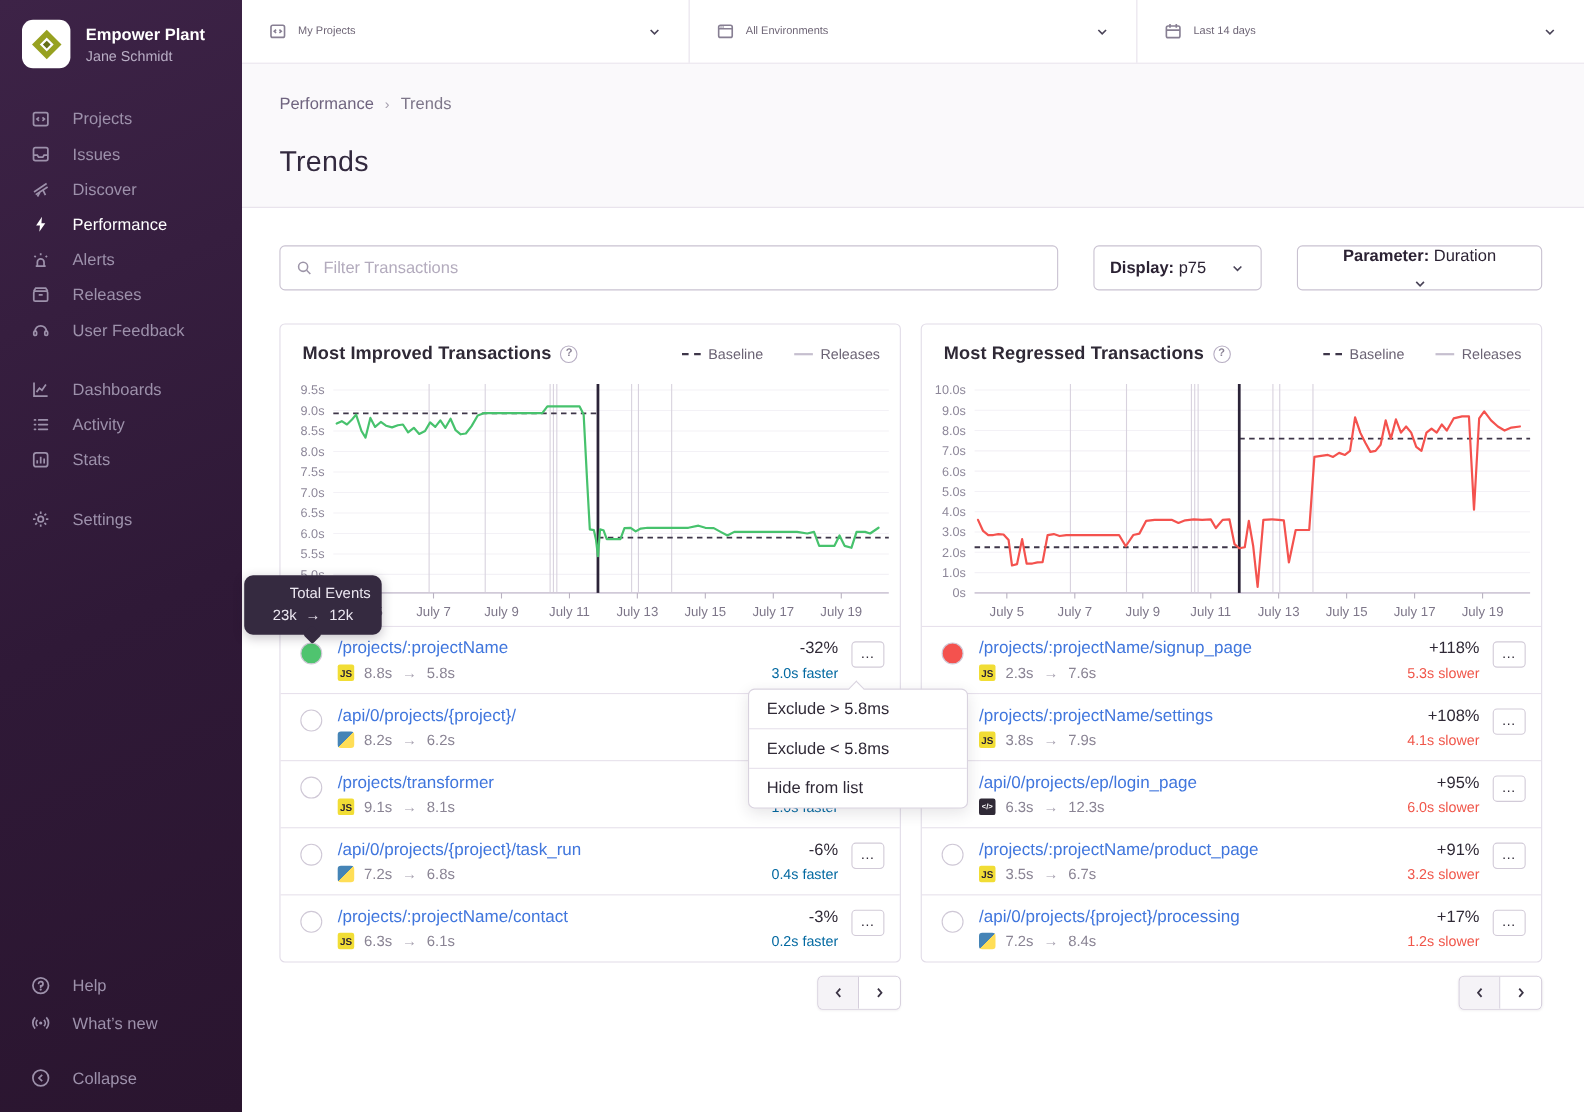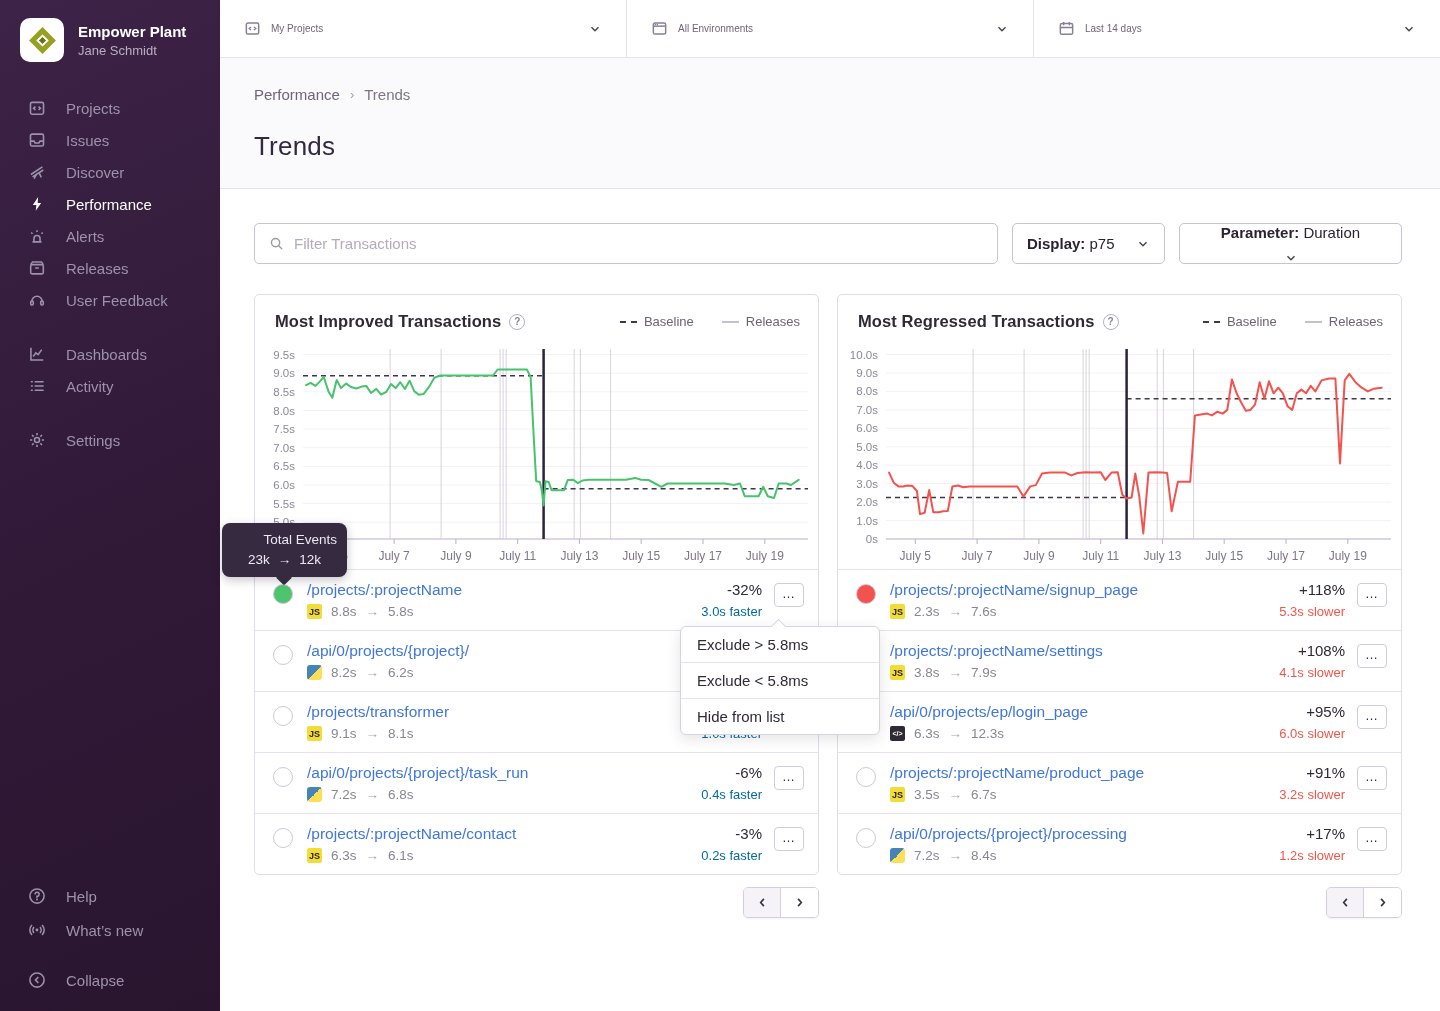--- a/index.html
+++ b/index.html
@@ -35,21 +35,21 @@
   .chev { width:14px; height:14px; color:#4a4458; flex:none; }
 
   .page-header { background:#faf9fb; border-bottom:1px solid #e7e1ec; padding:28px 38px 26px 34px; }
   .breadcrumb { font-size:15px; display:flex; align-items:center; gap:10px; }
   .crumb-link { color:#6f647f; cursor:pointer; }
   .crumb-sep { color:#a59fae; font-size:13px; }
   .crumb-current { color:#7d7689; }
   .page-title { font-size:26px; font-weight:500; color:#32293e; margin-top:28px; letter-spacing:.2px; }
 
   .content { padding:34px 38px 0 34px; }
-  .filter-row { display:flex; gap:14px; }
+  .filter-row { display:flex; gap:32px; }
   .search-box { flex:1; height:41px; border:1px solid #c9c2d1; border-radius:5px; display:flex; align-items:center; padding:0 14px; gap:10px; background:#fff; }
   .search-box svg { width:15px; height:15px; color:#9d95a8; flex:none; }
   .search-box input { border:none; outline:none; flex:1; font-size:15px; font-family:inherit; color:#2b2233; background:transparent; }
   .search-box input::placeholder { color:#b3abbd; }
   .dd-btn { height:41px; border:1px solid #c9c2d1; border-radius:5px; background:#fff; display:flex; align-items:center; gap:10px; padding:0 14px; font-size:15px; color:#2b2233; cursor:pointer; }
   .dd-btn .bold { font-weight:bold; }
   .dd-btn.display { width:153px; }
   .dd-btn.param { width:223px;flex-direction:column; }
   .dd-btn .dd-text { flex:1; white-space:nowrap; }
 
@@ -195,20 +195,29 @@
           </span>
           <span>Dashboards</span>
         </div>
         <div class="nav-item">
           <span class="nicon">
             <svg viewBox="0 0 16 16" width="18" height="18" fill="none" stroke="currentColor" stroke-width="1.4">
               <path d="M3 4.2h.8M6.4 4.2h7M3 8h.8M6.4 8h7M3 11.8h.8M6.4 11.8h7" stroke-linecap="round"></path>
             </svg>
           </span>
           <span>Activity</span>
+        </div>
+        <div class="nav-item">
+          <span class="nicon">
+            <svg viewBox="0 0 16 16" width="18" height="18" fill="none" stroke="currentColor" stroke-width="1.4">
+              <rect x="2.4" y="2.4" width="11.2" height="11.2" rx="2"></rect>
+              <path d="M5.2 11V8.4M8 11V5.6M10.8 11V7"></path>
+            </svg>
+          </span>
+          <span>Stats</span>
         </div>
       </div>
       <div class="nav-group">
         <div class="nav-item">
           <span class="nicon">
             <svg viewBox="0 0 16 16" width="18" height="18" fill="none" stroke="currentColor" stroke-width="1.4">
               <circle cx="8" cy="8" r="2.2"></circle>
               <path d="M8 1.8v2M8 12.2v2M1.8 8h2M12.2 8h2M3.6 3.6 5 5M11 11l1.4 1.4M12.4 3.6 11 5M5 11l-1.4 1.4"></path>
             </svg>
           </span>

